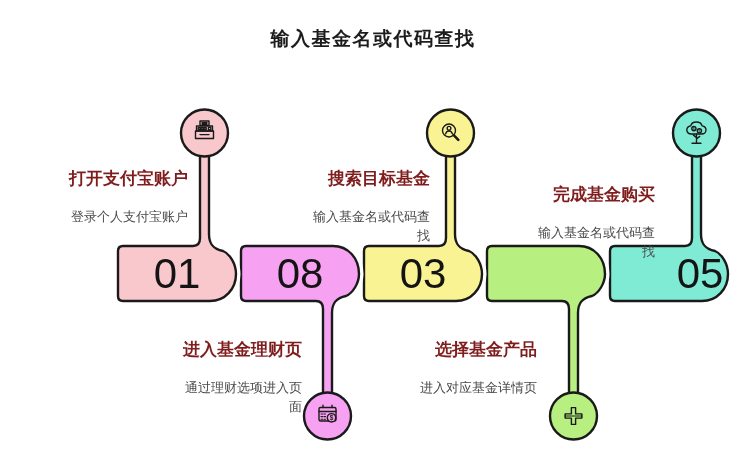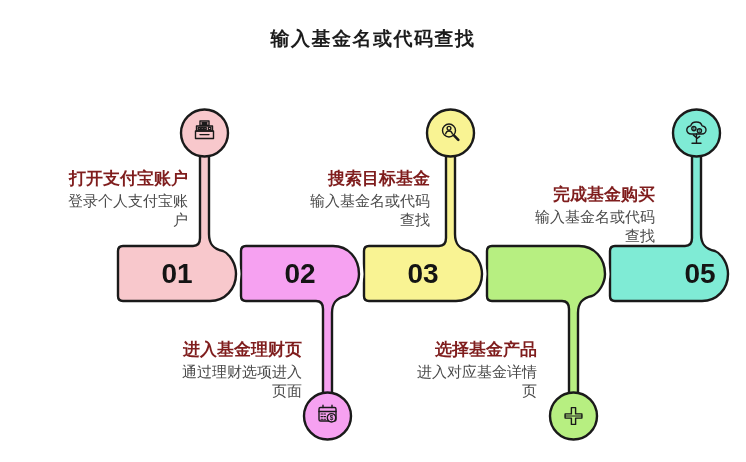--- a/index.html
+++ b/index.html
@@ -7,26 +7,26 @@
     position:relative;width:746px;height:462px;background:#ffffff;overflow:hidden;
     font-family:"Liberation Sans","DejaVu Sans",sans-serif;
   }
   .page-title{
     position:absolute;top:26px;left:0;right:0;text-align:center;
     font-size:19px;font-weight:700;letter-spacing:1.5px;color:#1c1c1c;
   }
   .diagram-svg{position:absolute;left:0;top:0;width:746px;height:462px;}
   .num{
     position:absolute;top:246px;width:118px;height:55px;line-height:55px;
-    text-align:center;font-size:28px;font-weight:700;color:#141414;
+    text-align:center;font-size:42px;font-weight:400;color:#141414;
     letter-spacing:0px;
   }
   .step-text{position:absolute;width:128px;text-align:right;}
   .step-title{font-size:17px;font-weight:700;color:#7f1d1d;line-height:22px;white-space:nowrap;}
-  .step-desc{font-size:15px;font-weight:400;color:#4a4a4a;line-height:19px;margin-top:1px;}
+  .step-desc{font-size:13px;font-weight:400;color:#4a4a4a;line-height:19px;margin-top:17px;}
 </style>
 </head>
 <body>
 
 <div class="canvas">
 
   <div class="page-title">输入基金名或代码查找</div>
 
   <svg class="diagram-svg" viewBox="0 0 746 462" xmlns="http://www.w3.org/2000/svg">
     <g>
@@ -125,21 +125,21 @@
         <g transform="translate(204.5 133)" stroke="#1a1a1a" stroke-width="1.4" fill="none" stroke-linecap="round" stroke-linejoin="round">
           <path d="M-4.5 -12 h9 v4.5 h-9 Z M-2.5 -10.3 h5 M-2.5 -8.9 h5"></path>
        <path d="M-8 -7 h16 v5 h-16 Z"></path>
        <path d="M-6.3 -5.4 h2.2 v1.9 h-2.2 Z M-3.4 -5.4 h2.2 v1.9 h-2.2 Z M-0.5 -5.4 h2.2 v1.9 h-2.2 Z M3.9 -5.6 h2.4 v2.3 h-2.4 Z"></path>
        <path d="M-9 -2 h18 v7.5 h-18 Z M-4.5 1.6 h9"></path>
         </g>
       </g>
   </svg>
 
   <div class="num" style="left:118px">01</div>
-  <div class="num" style="left:241px">02</div>
+  <div class="num" style="left:241px">08</div>
   <div class="num" style="left:364px">03</div>
   <div class="num" style="left:641px">05</div>
 
   <div class="step-text" style="right:558px;top:168px">
     <div class="step-title">打开支付宝账户</div>
     <div class="step-desc">登录个人支付宝账户</div>
   </div>
   <div class="step-text" style="right:316px;top:168px">
     <div class="step-title">搜索目标基金</div>
     <div class="step-desc">输入基金名或代码查找</div>

